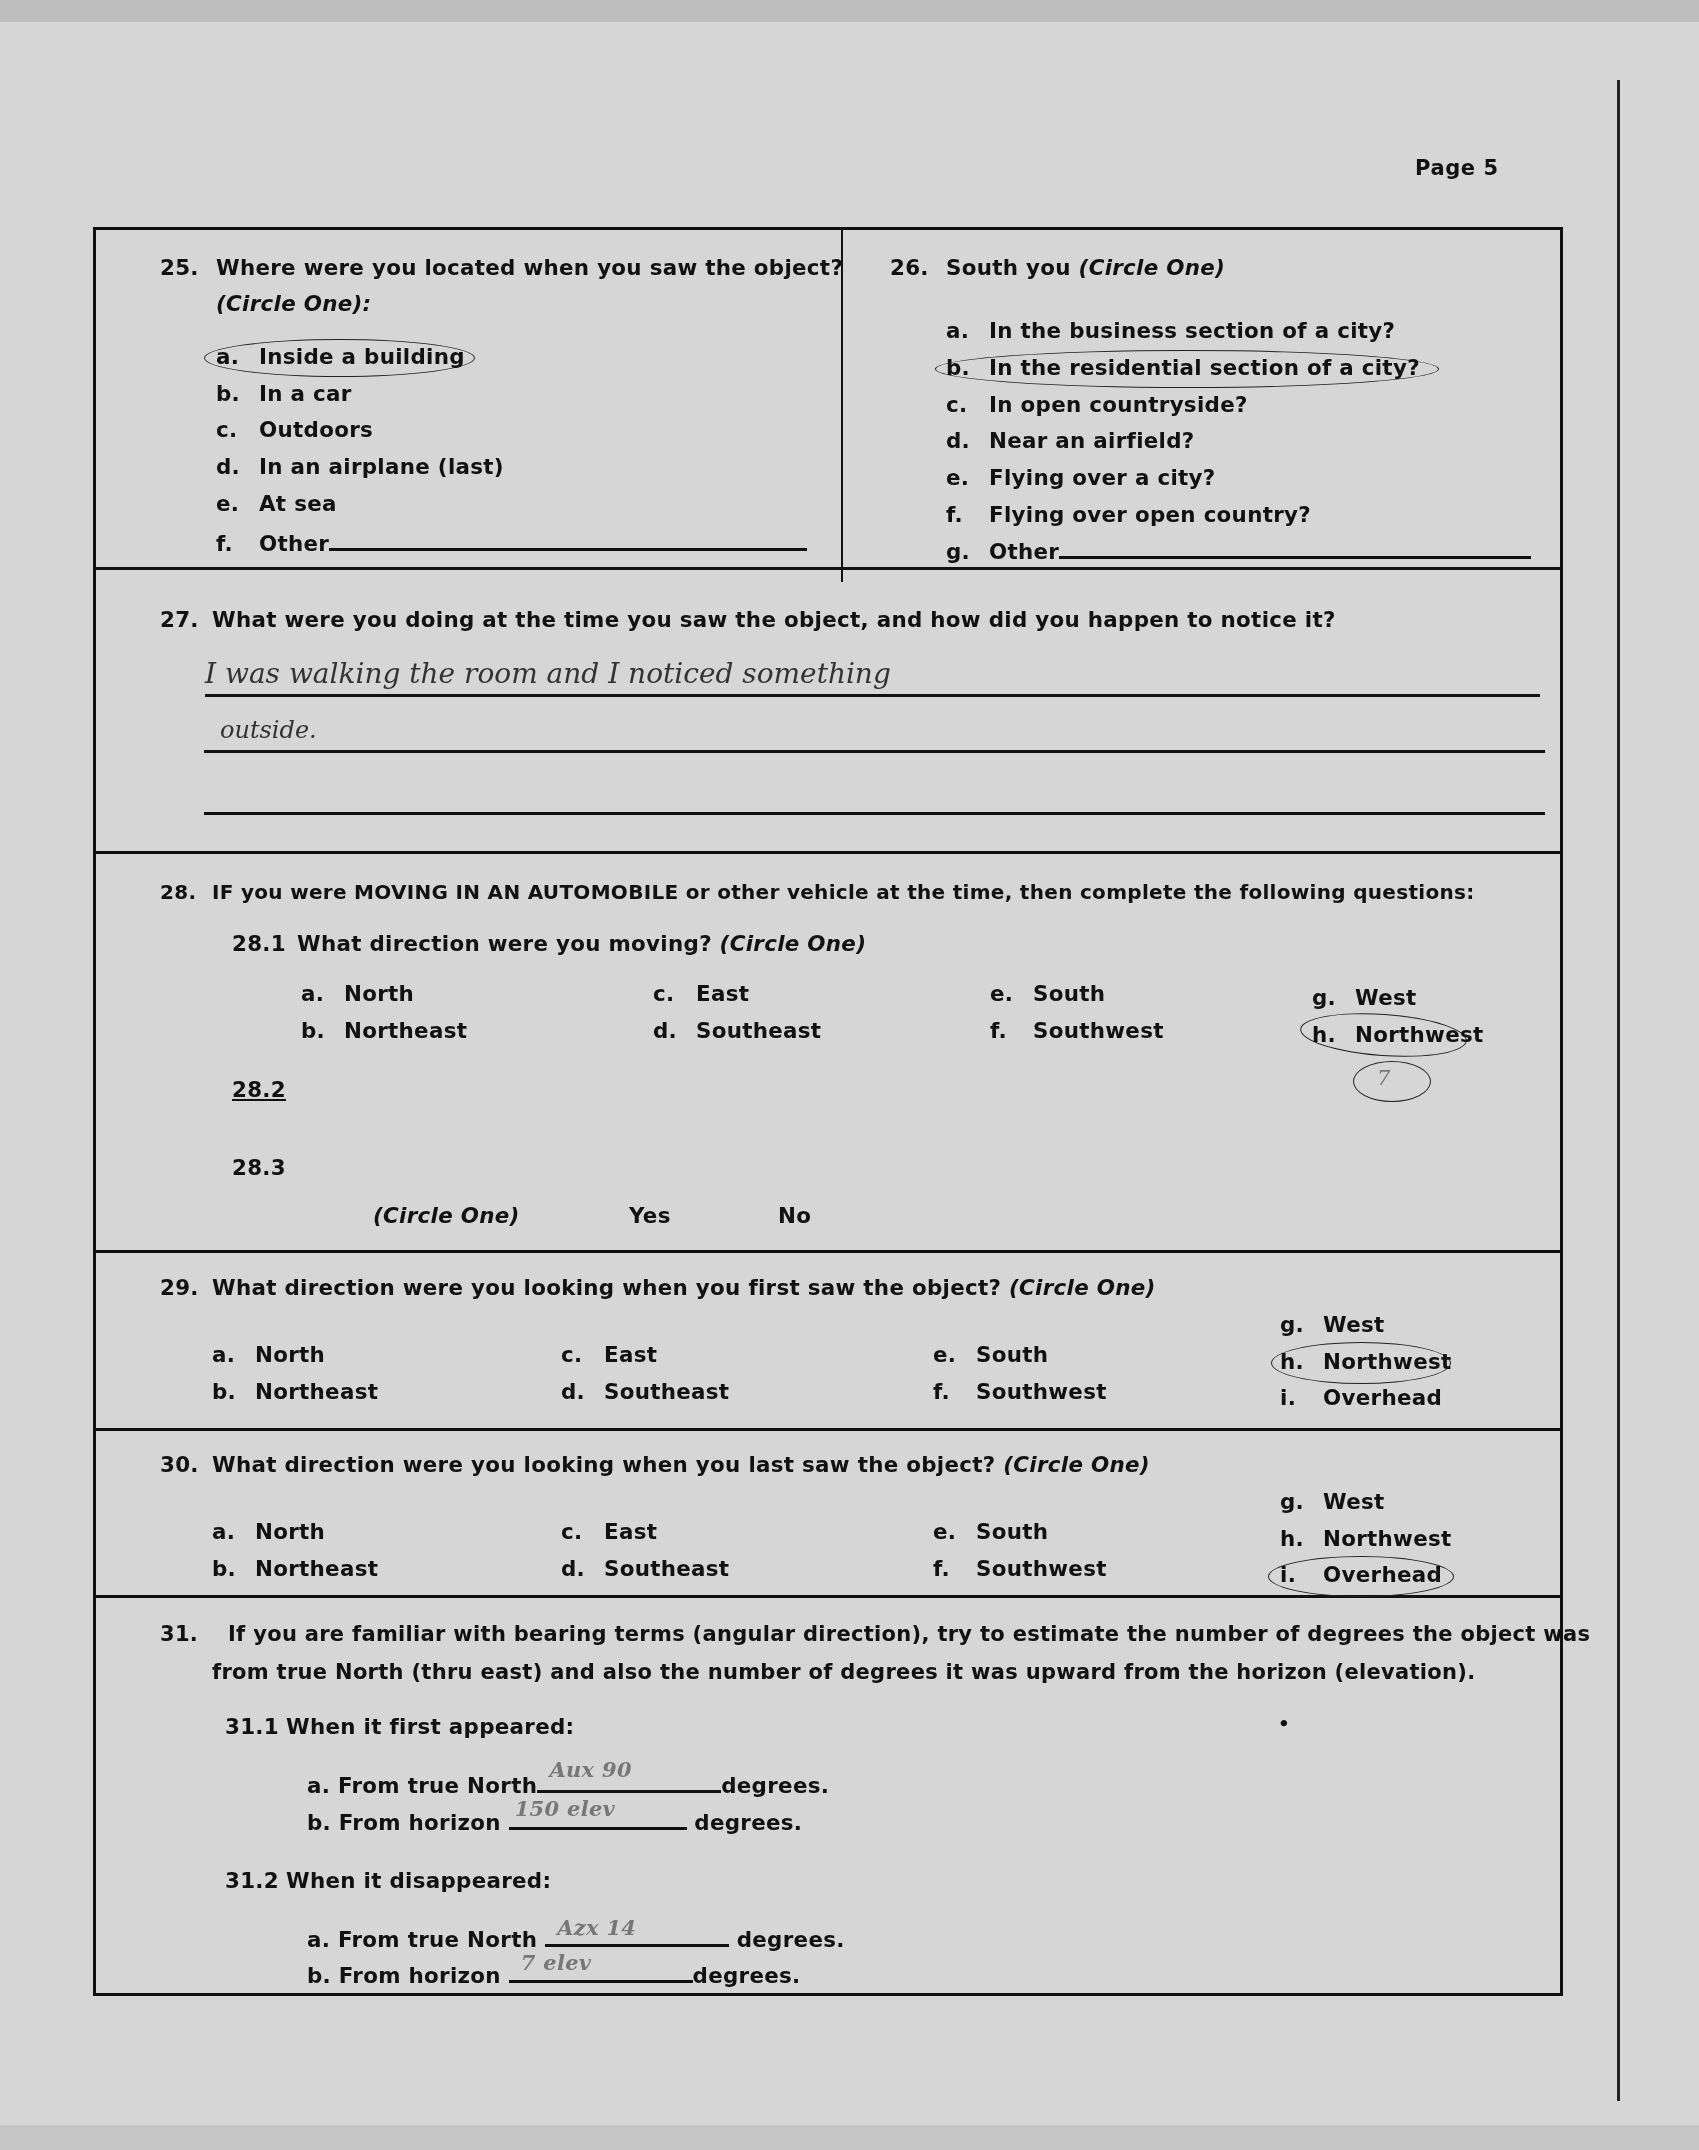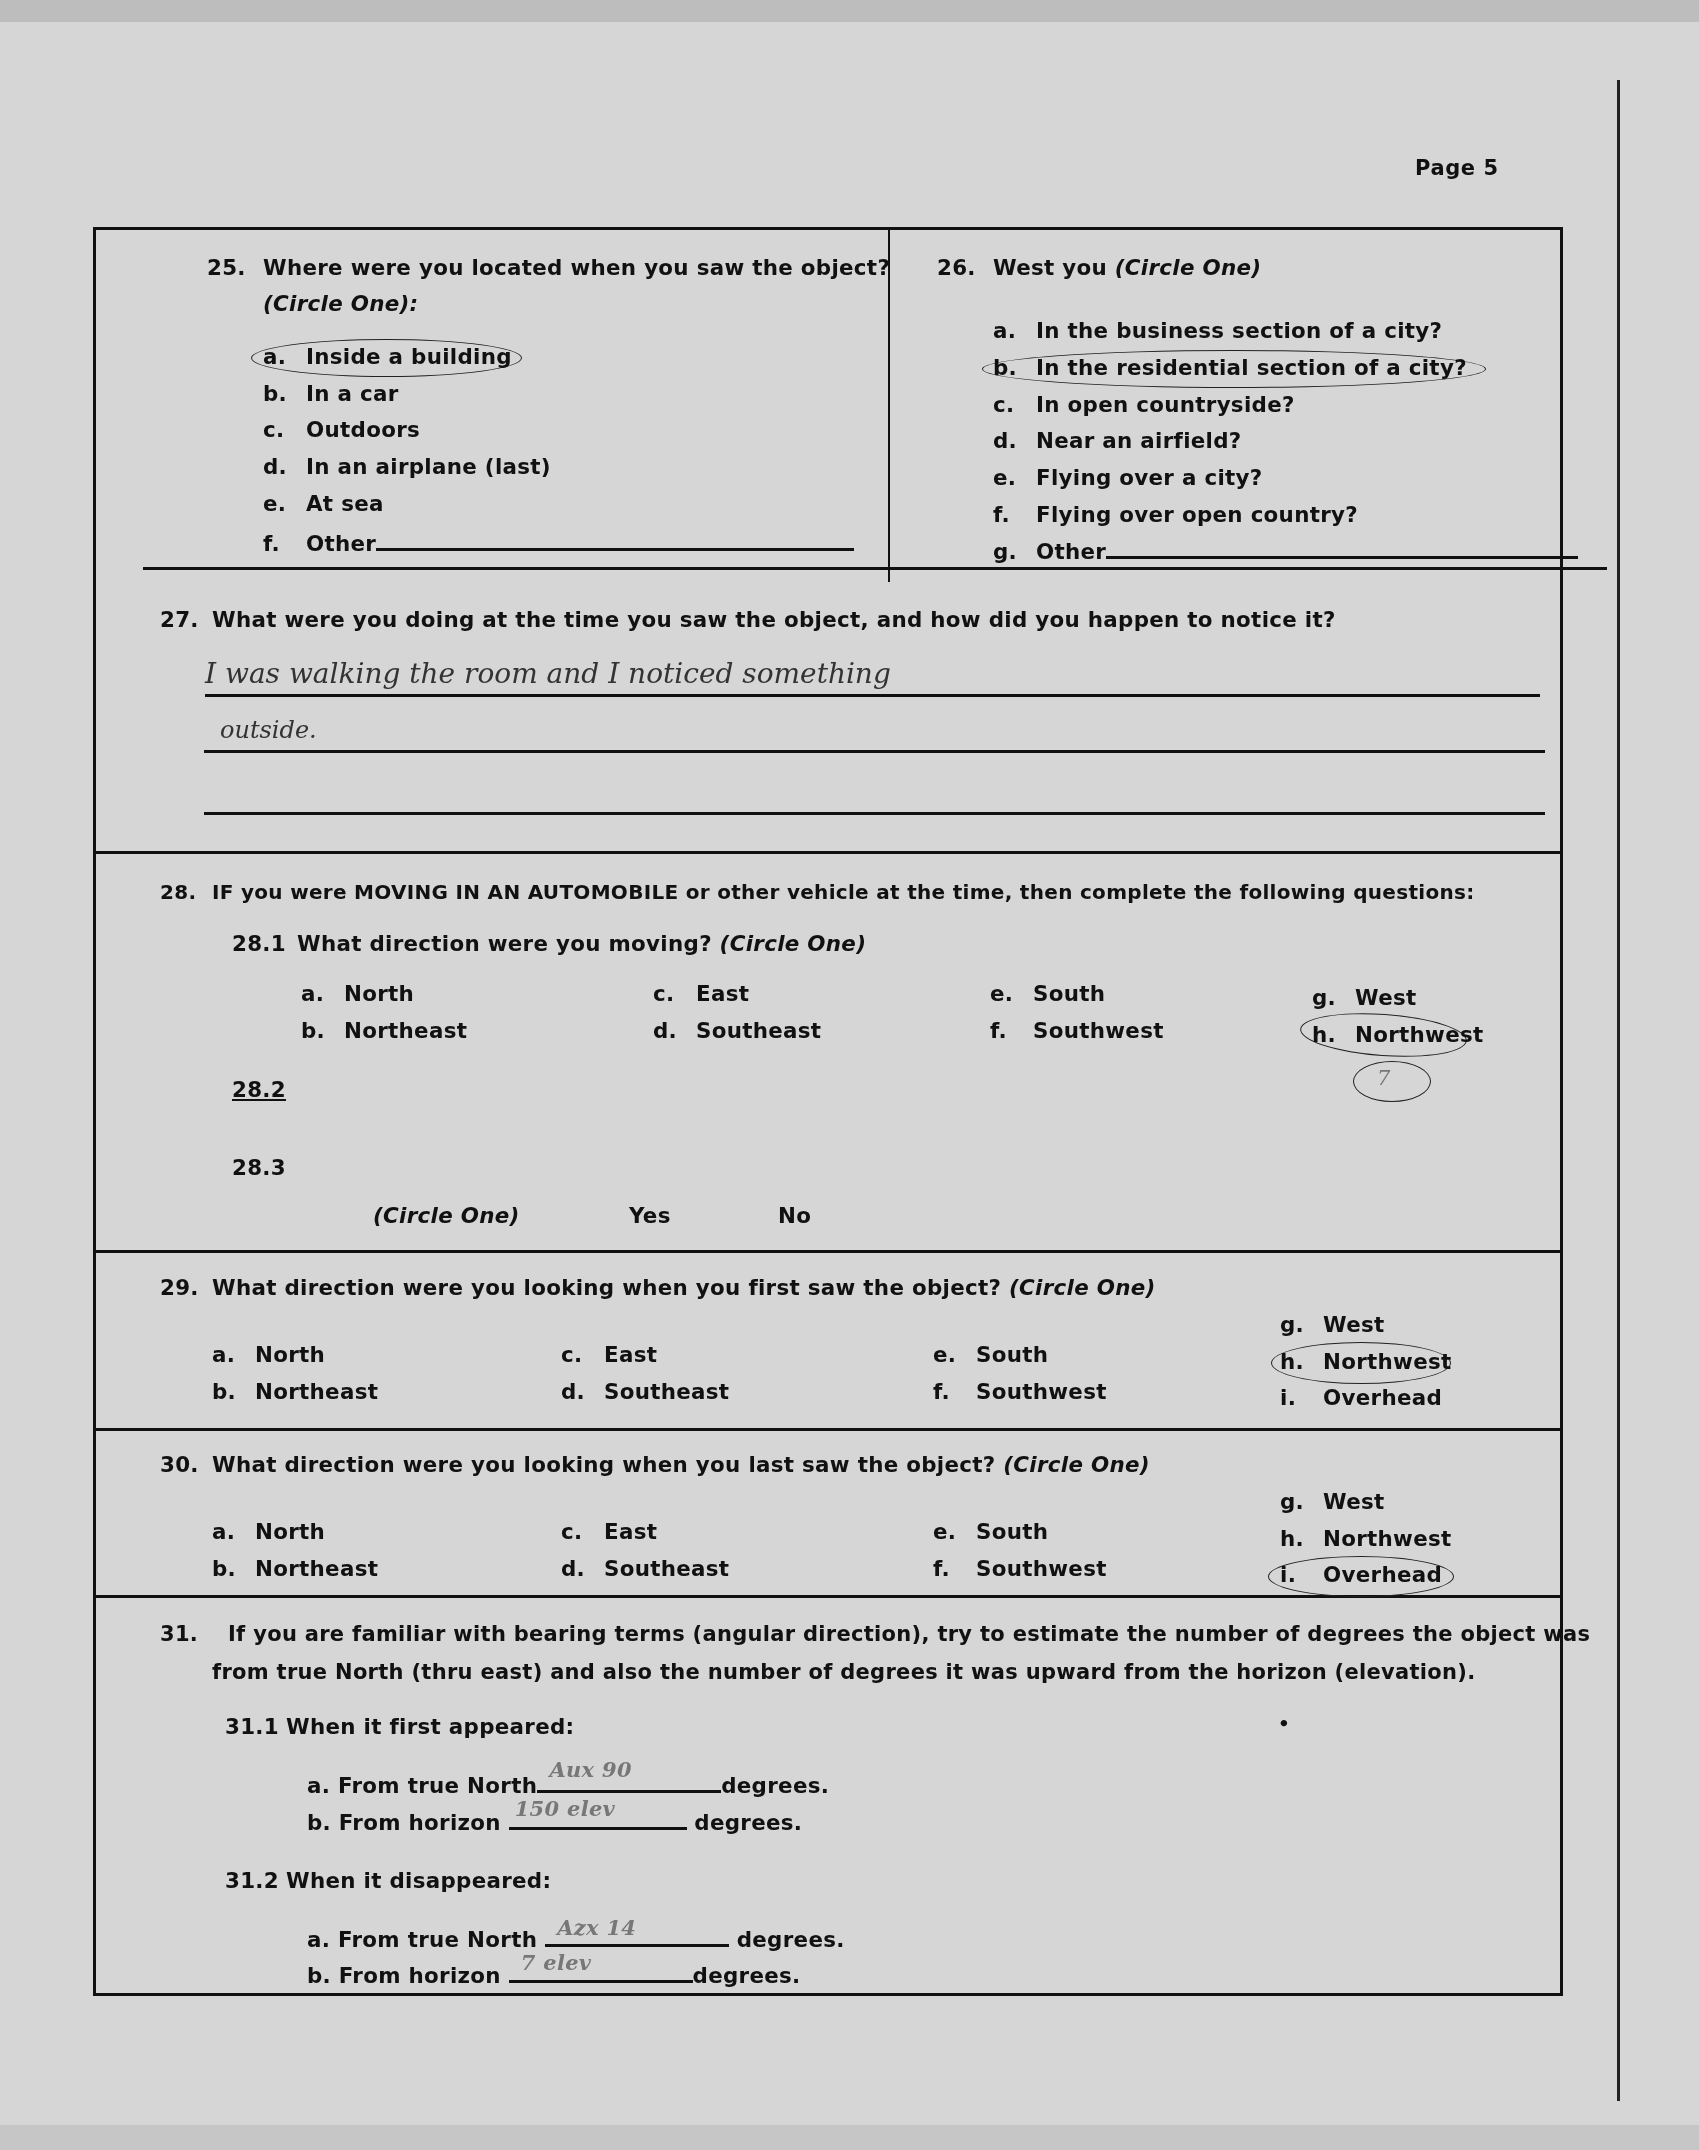--- a/index.html
+++ b/index.html
@@ -38,40 +38,40 @@
 <body>
 
 <div class="scan-top"></div>
 <div class="scan-bottom"></div>
 <div class="page-edge"></div>
 
 <div class="page-label">Page 5</div>
 
 <div class="frame">
 
-  <div class="sec" style="top:0; height:340px;margin-left:47px;">
+  <div class="sec" style="top:0; height:340px;">
     <div class="vdiv" style="left:745px; height:352px;"></div>
 
     <div>
       <div class="q" style="left:64px; top:24.5px;">25.</div>
       <div class="q" style="left:120px; top:24.5px;">Where were you located when you saw the object?</div>
       <div class="q italic" style="left:120px; top:61px;">(Circle One):</div>
 
       <div class="circle" style="left:108px; top:109px; width:269px; height:36px;"></div>
       <div class="opt" style="left:120px; top:114px;"><span class="l">a.</span><span>Inside a building</span></div>
       <div class="opt" style="left:120px; top:151px;"><span class="l">b.</span><span>In a car</span></div>
       <div class="opt" style="left:120px; top:187px;"><span class="l">c.</span><span>Outdoors</span></div>
       <div class="opt" style="left:120px; top:224px;"><span class="l">d.</span><span>In an airplane (last)</span></div>
       <div class="opt" style="left:120px; top:261px;"><span class="l">e.</span><span>At sea</span></div>
       <div class="opt" style="left:120px; top:298px;"><span class="l">f.</span><span>Other</span><span class="blank" style="width:478px;"></span></div>
     </div>
 
     <div>
       <div class="q" style="left:794px; top:24.5px;">26.</div>
-      <div class="q" style="left:850px; top:24.5px;"><span>West you</span> <span class="italic">(Circle One)</span></div>
+      <div class="q" style="left:850px; top:24.5px;"><span>South you</span> <span class="italic">(Circle One)</span></div>
 
       <div class="circle" style="left:839px; top:120px; width:502px; height:36px;"></div>
       <div class="opt" style="left:850px; top:88px;"><span class="l">a.</span><span>In the business section of a city?</span></div>
       <div class="opt" style="left:850px; top:125px;"><span class="l">b.</span><span>In the residential section of a city?</span></div>
       <div class="opt" style="left:850px; top:162px;"><span class="l">c.</span><span>In open countryside?</span></div>
       <div class="opt" style="left:850px; top:198px;"><span class="l">d.</span><span>Near an airfield?</span></div>
       <div class="opt" style="left:850px; top:235px;"><span class="l">e.</span><span>Flying over a city?</span></div>
       <div class="opt" style="left:850px; top:272px;"><span class="l">f.</span><span>Flying over open country?</span></div>
       <div class="opt" style="left:850px; top:306px;"><span class="l">g.</span><span>Other</span><span class="blank" style="width:472px;"></span></div>
     </div>

